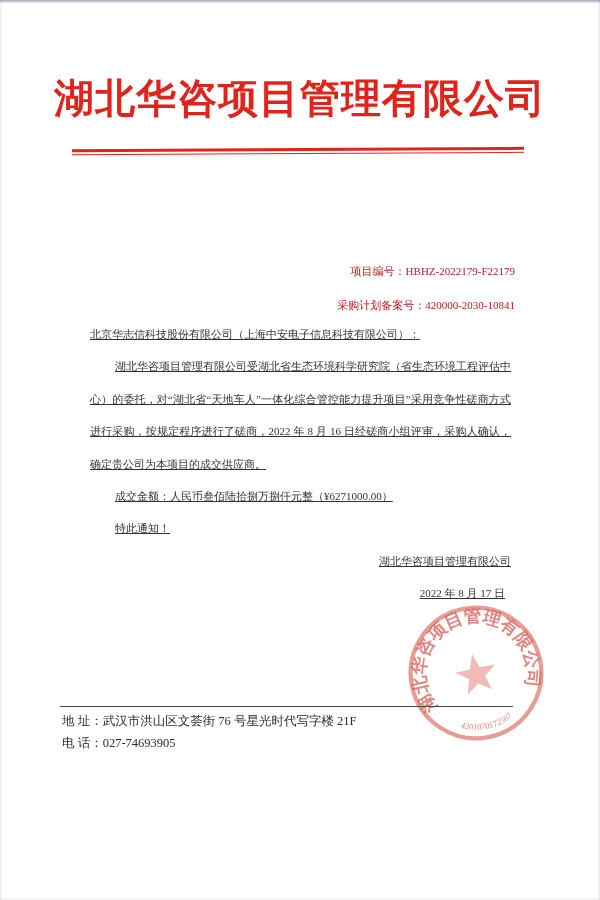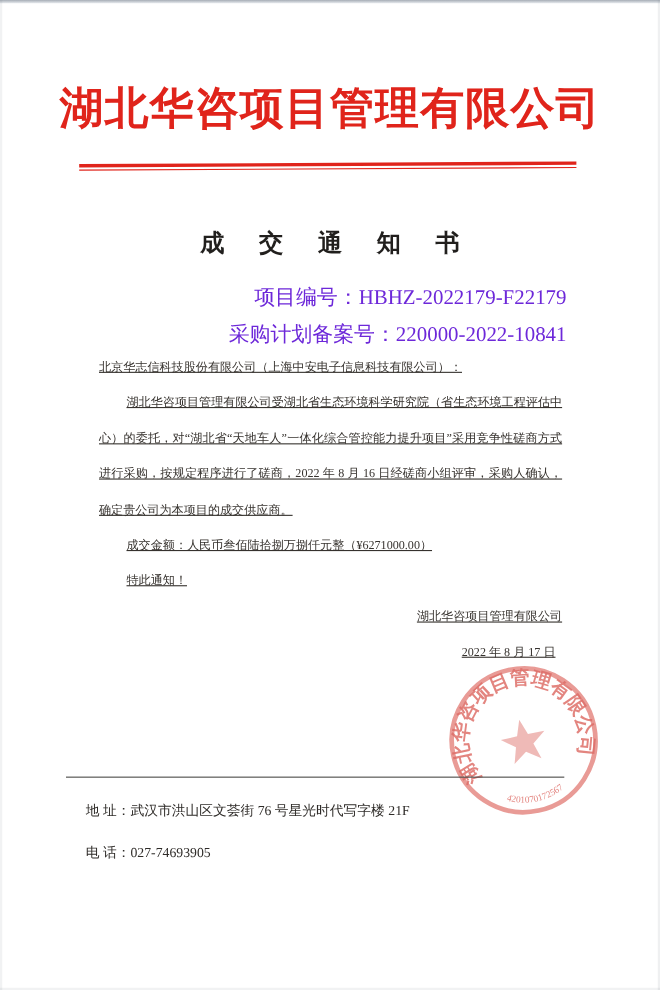--- a/index.html
+++ b/index.html
@@ -20,65 +20,64 @@
   .letterhead-rule{position:absolute;top:148px;left:72px;width:452px;transform:rotate(-0.3deg);}
   .rule-thick{height:3px;background:#e0241b;}
   .rule-thin{height:1.3px;background:#e0241b;margin-top:1.6px;}
 
   .doc-title{
     position:absolute;top:206px;left:0;right:0;margin:0;text-align:center;text-indent:13px;
     font-size:22px;font-weight:700;letter-spacing:13px;color:#211f1d;
   }
 
   .meta{position:absolute;top:254px;left:0;right:85px;text-align:right;
-    font-size:19px;line-height:34px;color:#6d28d9;}
+    font-size:11px;line-height:34px;color:#b91c1c;}
 
   .body{
     position:absolute;top:318px;left:90px;width:421px;
     font-size:11px;line-height:32.4px;text-align:justify;word-break:break-all;color:#36322e;text-decoration:underline;
   }
   .body p{margin:0;}
   .indent{text-indent:25px;}
   .sig-company{text-align:right;}
   .sig-date{text-align:right;padding-right:6px;}
 
   .stamp{
     position:absolute;left:405px;top:602px;width:142px;height:142px;
     transform:rotate(-12deg);mix-blend-mode:multiply;opacity:.85;pointer-events:none;
   }
 
   .footer-rule{position:absolute;top:706px;left:60px;width:453px;border-top:1.6px solid #4a4a48;}
   .footer{position:absolute;top:711px;left:62px;font-size:12.5px;line-height:21.5px;color:#2e2b28;}
-  .footer div{margin:16px;}
+  .footer div{margin:0;}
 </style>
 </head>
 <body>
 
 <div class="page">
 
   <div class="edge-top"></div>
   <div class="edge-left"></div>
   <div class="edge-right"></div>
   <div class="edge-bottom"></div>
 
   <h1 class="letterhead">湖北华咨项目管理有限公司</h1>
 
   <div class="letterhead-rule">
     <div class="rule-thick"></div>
     <div class="rule-thin"></div>
   </div>
 
-  <h2 class="doc-title">成 交 通 知 书</h2>
 
   <div class="meta">
     <div class="meta-row">
       <span>项目编号：</span><span>HBHZ-2022179-F22179</span>
     </div>
     <div class="meta-row">
-      <span>采购计划备案号：</span><span>220000-2022-10841</span>
+      <span>采购计划备案号：</span><span>420000-2030-10841</span>
     </div>
   </div>
 
   <div class="body">
     <p class="salutation">北京华志信科技股份有限公司（上海中安电子信息科技有限公司）：</p>
     <p class="indent">湖北华咨项目管理有限公司受湖北省生态环境科学研究院（省生态环境工程评估中心）的委托，对“湖北省“天地车人”一体化综合管控能力提升项目”采用竞争性磋商方式进行采购，按规定程序进行了磋商，2022 年 8 月 16 日经磋商小组评审，采购人确认，确定贵公司为本项目的成交供应商。</p>
     <p class="indent">成交金额：人民币叁佰陆拾捌万捌仟元整（¥6271000.00）</p>
     <p class="indent">特此通知！</p>
     <p class="sig-company">湖北华咨项目管理有限公司</p>
     <p class="sig-date">2022 年 8 月 17 日</p>

